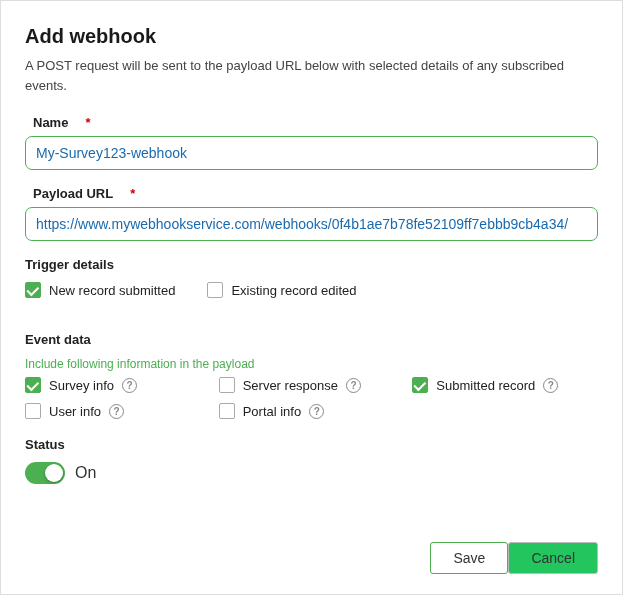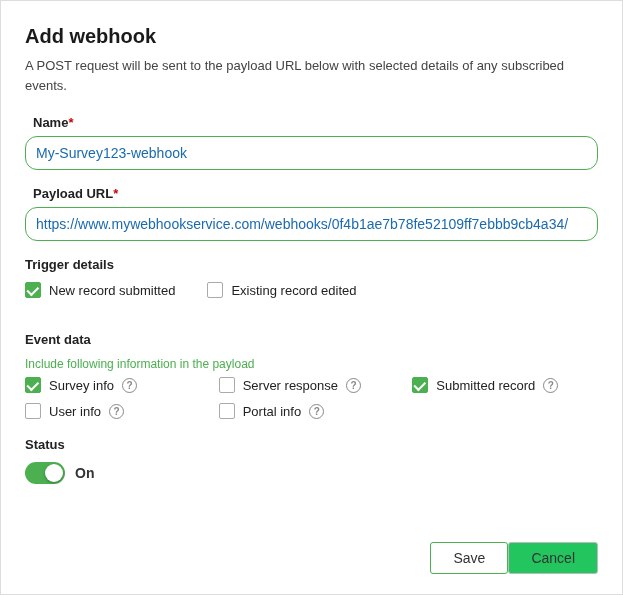--- a/index.html
+++ b/index.html
@@ -44,32 +44,32 @@
       margin-bottom: 16px;
     }
 
     .field-label {
       font-size: 13px;
       font-weight: 600;
       color: #222;
       margin-bottom: 6px;
       display: flex;
       align-items: center;
-      gap: 0;
+      gap: 17px;
       padding-left: 8px;
     }
 
     .required-star {
       color: #c00;
     }
 
     .field-input {
       width: 100%;
       border: 1.5px solid #4caf50;
-      border-radius: 12px;
+      border-radius: 7px;
       padding: 8px 10px;
       font-size: 14px;
       color: #1a6aaf;
       outline: none;
       font-family: inherit;
     }
 
     .section-title {
       font-size: 13px;
       font-weight: 700;
@@ -183,23 +183,22 @@
       height: 18px;
       background: #fff;
       border-radius: 50%;
       position: absolute;
       top: 2px;
       right: 2px;
       box-shadow: 0 1px 3px rgba(0,0,0,0.3);
     }
 
     .toggle-label {
-      font-size: 14px;
+      font-size: 16px;
       color: #333;
-      font-weight: bold;
     }
 
     .dialog-footer {
       display: flex;
       justify-content: flex-end;
       margin-top: auto;
       padding-top: 10px;
     }
 
     .btn {

